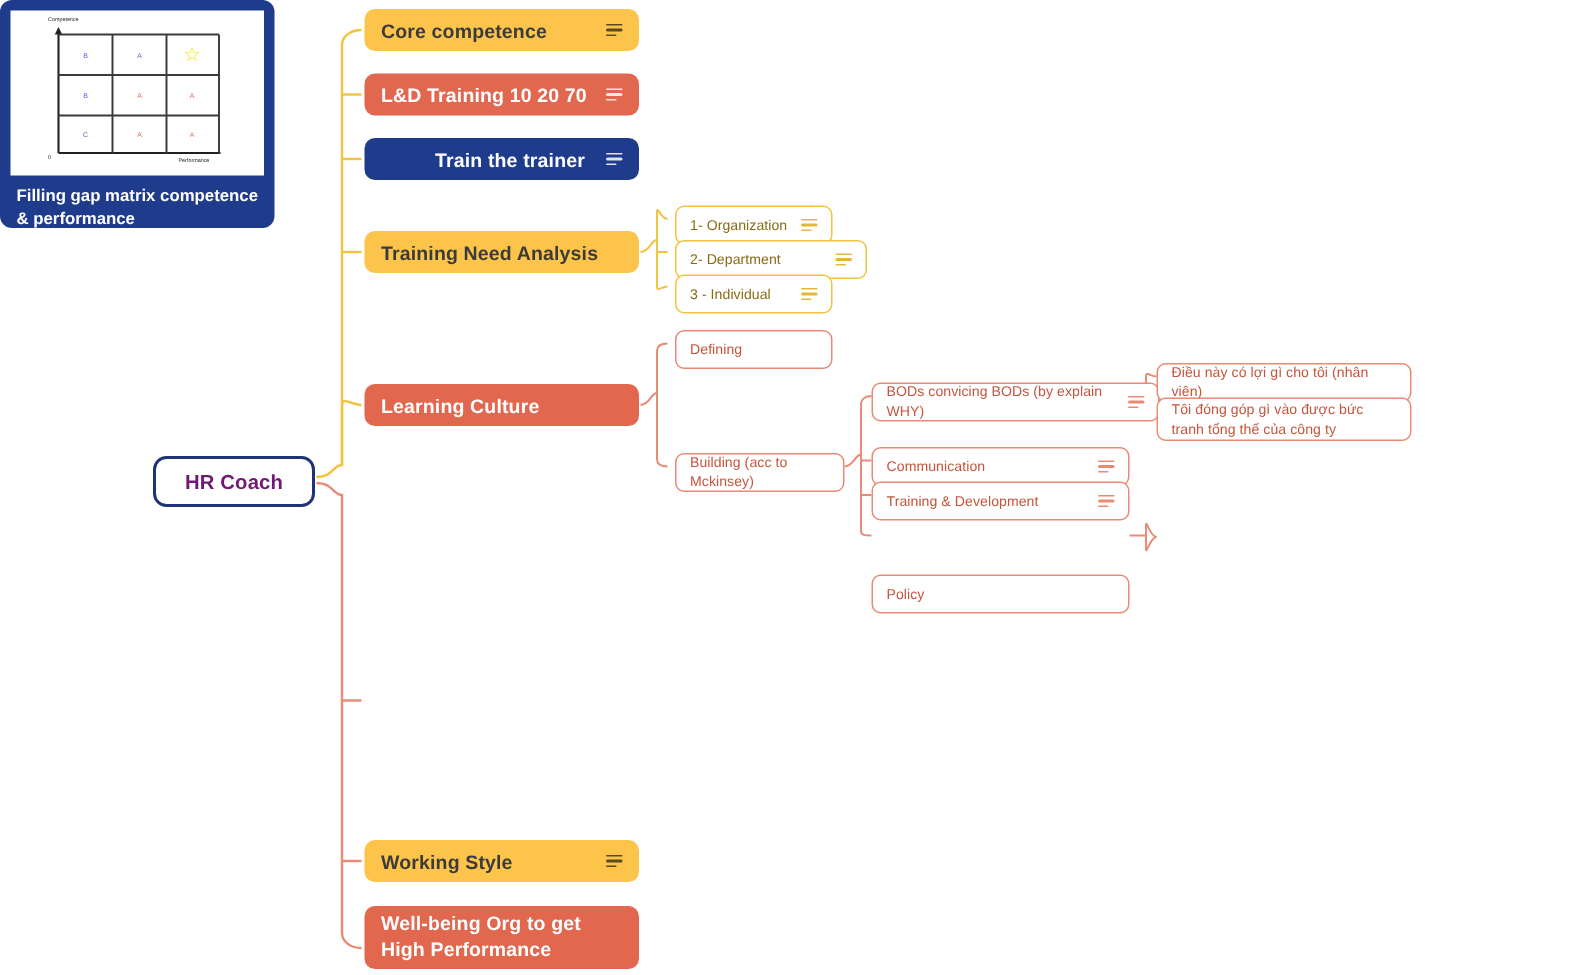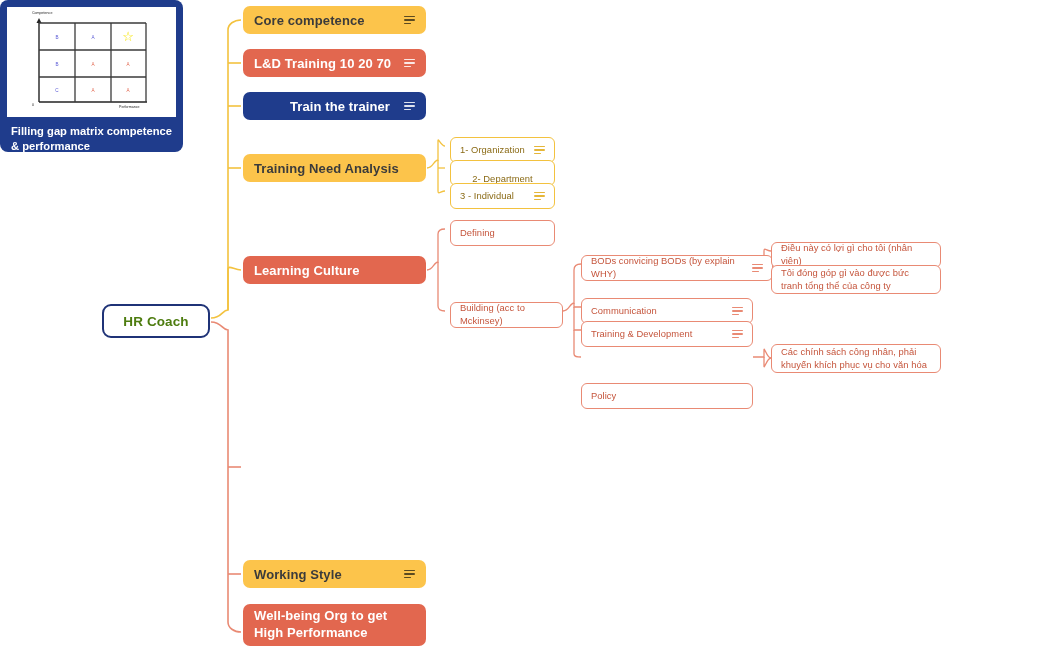--- a/index.html
+++ b/index.html
@@ -29,21 +29,21 @@
   
   .root {
     left: 102px; top: 304px;
     width: 108px; height: 34px;
     border: 2px solid #1F3377;
     border-radius: 9px;
     background: #ffffff;
     justify-content: center;
   }
   .root .label {
-    color: #4d7c0f;
+    color: #701a75;
     font-size: 13.5px;
     font-weight: 700;
     letter-spacing: .1px;
   }
   
   .main {
     left: 243px;
     width: 183px;
     height: 28px;
     padding: 0 11px;
@@ -237,21 +237,21 @@
         <span class="mx-cell" style="left:121px; top:83px; color:#E2674F;">A</span>
       </div>
     </div>
     <div class="caption">Filling gap matrix competence &amp; performance</div>
   </div>
 
   <div class="node sub out-yellow" style="left:450px; top:137px; width:105px; height:17px;">
     <span class="label">1- Organization</span>
     <span class="hamb"><i></i><i></i><i></i></span>
   </div>
-  <div class="node sub out-yellow" style="left:450px; top:160px; width:105px; height:17px;flex-direction:column;">
+  <div class="node sub out-yellow" style="left:450px; top:160px; width:128px; height:17px;">
     <span class="label">2- Department</span>
     <span class="hamb"><i></i><i></i><i></i></span>
   </div>
   <div class="node sub out-yellow" style="left:450px; top:183px; width:105px; height:17px;">
     <span class="label">3 - Individual</span>
     <span class="hamb"><i></i><i></i><i></i></span>
   </div>
 
   <div class="node sub out-red" style="left:450px; top:220px; width:105px; height:18px;">
     <span class="label">Defining</span>
@@ -276,17 +276,14 @@
     <span class="label">Policy</span>
   </div>
 
   <div class="node sub out-red multiline" style="left:771px; top:242px; width:170px; height:19px;">
     <span class="label">Điều này có lợi gì cho tôi (nhân viên)</span>
   </div>
   <div class="node sub out-red multiline" style="left:771px; top:265px; width:170px; height:29px;">
     <span class="label">Tôi đóng góp gì vào được bức tranh tổng thể của công ty</span>
   </div>
 
-  <div class="node sub out-red multiline" style="left:771px; top:344px; width:170px; height:29px;">
-    <span class="label">Các chính sách công nhân, phải khuyến khích phục vụ cho văn hóa</span>
-  </div>
 
 </div>
 
 </body></html>

